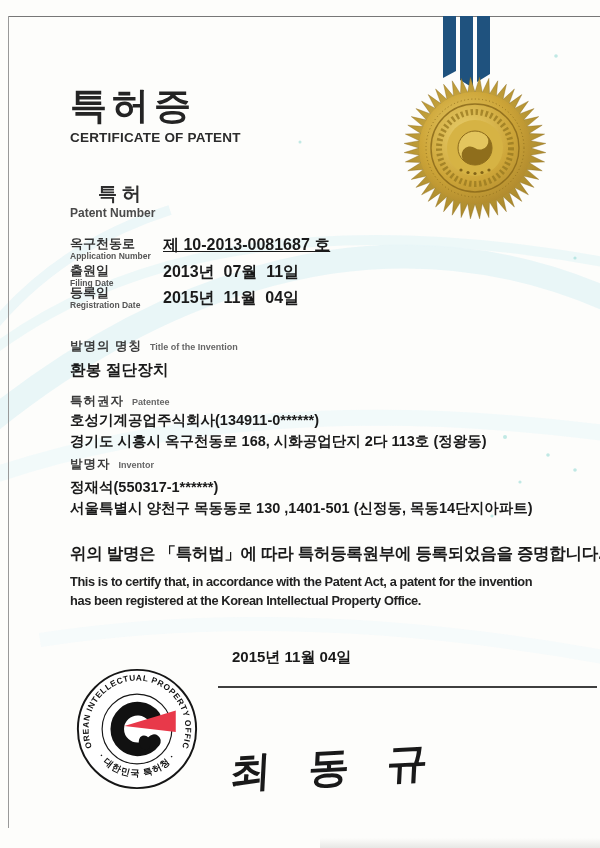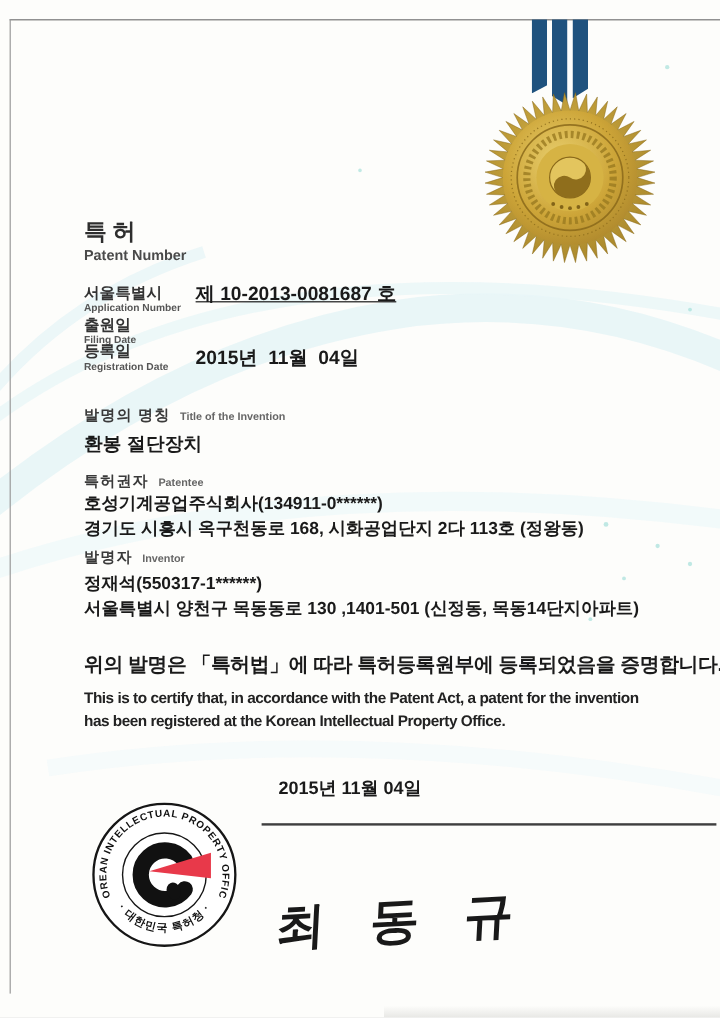--- a/index.html
+++ b/index.html
@@ -26,21 +26,21 @@
   .ribbon .s3{left:34px;height:66px;clip-path:polygon(0 0,100% 0,100% calc(100% - 8px),0 100%);}
 
   .medal{position:absolute;left:403px;top:76px;}
 
   
   .title-block{position:absolute;left:70px;top:86px;}
   .title-ko{font-size:37px;line-height:40px;font-weight:700;letter-spacing:5px;color:#242424;}
   .title-en{font-size:13.5px;font-weight:700;letter-spacing:.2px;color:#2b2b2b;margin-top:4px;}
 
   
-  .label-ko-lg{font-size:19px;font-weight:700;letter-spacing:5px;color:#2e2e2e;line-height:20px;}
+  .label-ko-lg{font-size:19px;font-weight:700;letter-spacing:5px;color:#2e2e2e;line-height:20px;margin-left:28px;}
   .label-en-lg{font-size:12px;font-weight:700;color:#4a4a4a;margin-top:2px;}
   .value-lg{font-size:19px;font-weight:700;letter-spacing:.5px;white-space:pre;}
   .label-ko-sm{font-size:13px;font-weight:700;color:#333;line-height:13px;}
   .label-en-sm{font-size:8.5px;font-weight:700;color:#555;margin-top:1px;}
   .value-md{font-size:16px;font-weight:700;white-space:pre;}
   .abs{position:absolute;}
 
   
   .sec-label{display:flex;align-items:baseline;gap:8px;}
   .sec-label .ko{font-size:12.5px;font-weight:700;color:#3a3a3a;letter-spacing:1px;}
@@ -121,36 +121,41 @@
     <path d="M 0 -17 A 17 17 0 0 1 0 17 A 8.5 8.5 0 0 1 0 0 A 8.5 8.5 0 0 0 0 -17 Z" fill="#8f6e1c" transform="rotate(35)"></path>
     <g fill="#7a5c14" opacity="0.9">
       <circle cx="-14" cy="22" r="1.6"></circle>
         <circle cx="-7" cy="24.5" r="1.6"></circle>
       <circle cx="0" cy="25.5" r="1.6"></circle>
         <circle cx="7" cy="24.5" r="1.6"></circle>
       <circle cx="14" cy="22" r="1.6"></circle>
     </g>
   </svg>
 
+  <div class="title-block">
+    <div class="title-ko">특허증</div>
+    <div class="title-en">CERTIFICATE OF PATENT</div>
+  </div>
 
   <div class="abs" style="left:70px;top:184px;">
     <div class="label-ko-lg">특허</div>
     <div class="label-en-lg">Patent Number</div>
   </div>
 
   <div class="abs" style="left:70px;top:237px;">
-    <div class="label-ko-sm">서울특별시</div>
+    <div class="label-ko-sm">옥구천동로</div>
     <div class="label-en-sm">Application Number</div>
   </div>
   <div class="abs value-md" style="left:163px;top:235px;text-decoration:underline;">제 10-2013-0081687 호</div>
 
   <div class="abs" style="left:70px;top:264px;">
     <div class="label-ko-sm">출원일</div>
     <div class="label-en-sm">Filing Date</div>
   </div>
+  <div class="abs value-md" style="left:163px;top:262px;">2013년  07월  11일</div>
 
   <div class="abs" style="left:70px;top:286px;">
     <div class="label-ko-sm">등록일</div>
     <div class="label-en-sm">Registration Date</div>
   </div>
   <div class="abs value-md" style="left:163px;top:288px;">2015년  11월  04일</div>
 
   <div class="abs" style="left:70px;top:338px;">
     <div class="sec-label">
       <span class="ko">발명의 명칭</span>

